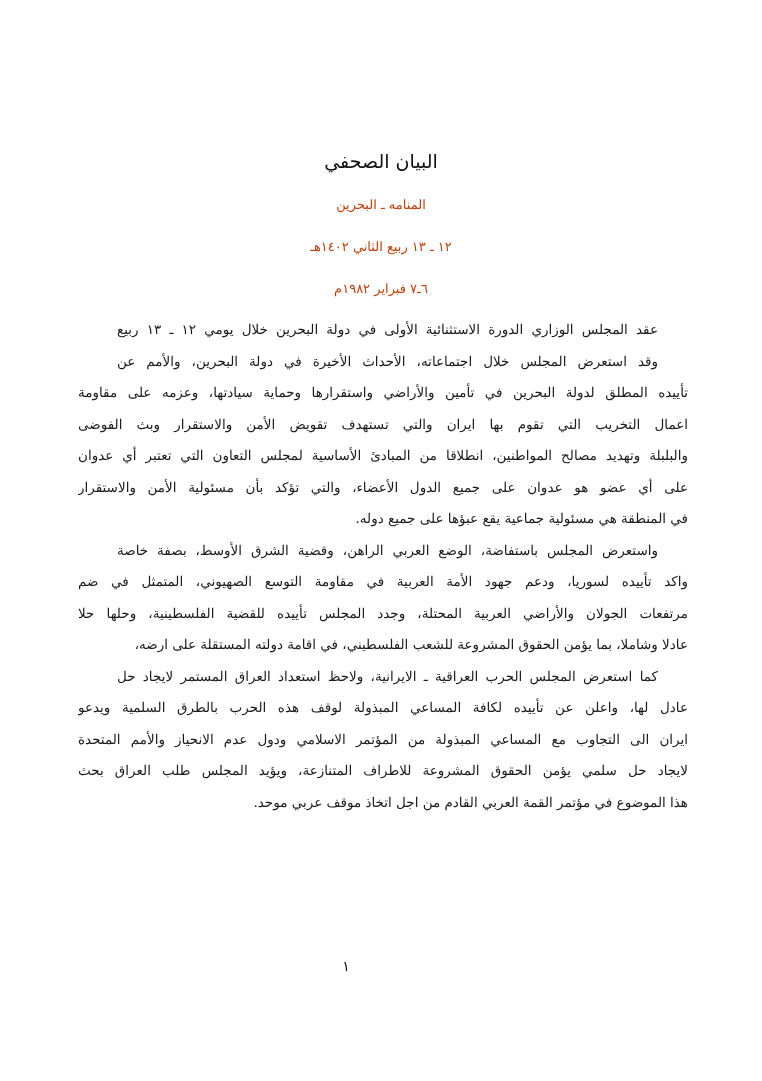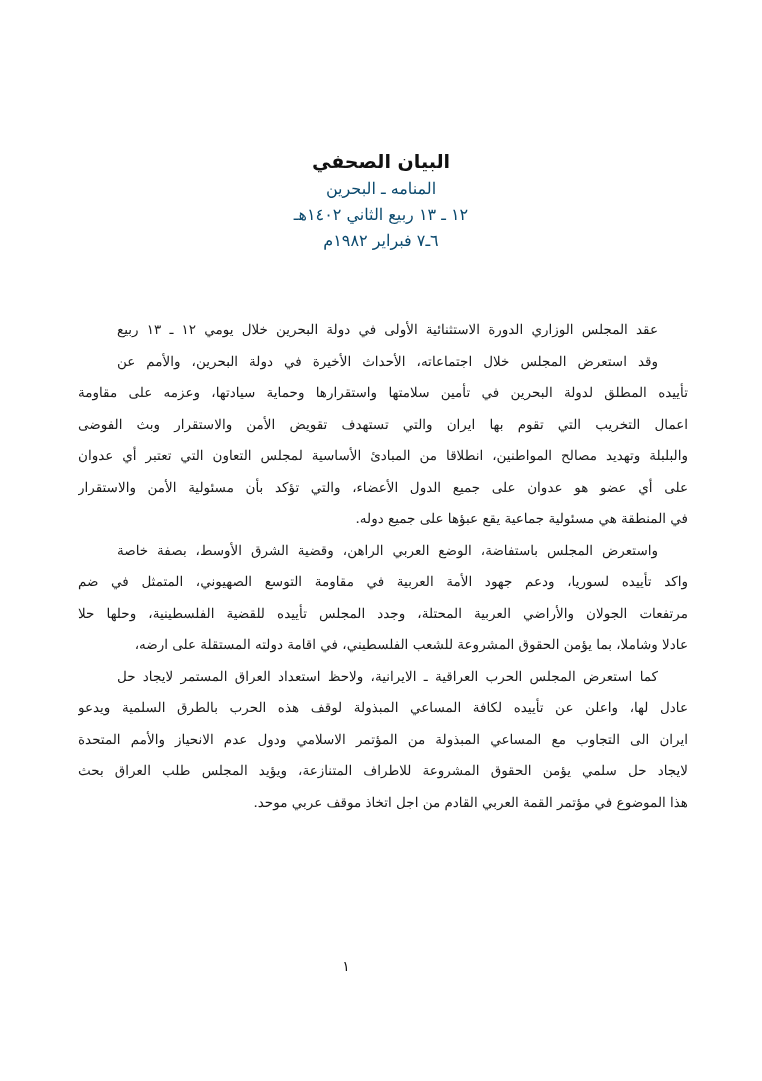--- a/index.html
+++ b/index.html
@@ -4,28 +4,28 @@
 <style>
   html, body { margin: 0; padding: 0; background: #ffffff; }
   body {
     width: 762px; height: 1081px; position: relative; overflow: hidden;
     font-family: "DejaVu Serif", "Liberation Serif", serif;
     color: #1a1a1a;
   }
   .page { position: absolute; left: 0; top: 0; width: 762px; height: 1081px; background: #fff; }
   .header { position: absolute; left: 0; right: 0; top: 146px; text-align: center; direction: rtl; }
   .title1 {
-    font-family: "DejaVu Sans", sans-serif; font-weight: bold; font-size: 19px;
+    font-family: "DejaVu Sans", sans-serif; font-weight: normal; font-size: 19px;
     line-height: 30px; height: 30px; color: #111;
   }
   .title2 {
     font-family: "DejaVu Sans", sans-serif; font-weight: bold; font-size: 19px;
     line-height: 30px; height: 32px; color: #111;
   }
-  .sub { font-size: 16px; line-height: 26px; height: 26px; color: #0c4a6e; }
+  .sub { font-size: 13px; line-height: 26px; height: 26px; color: #c2410c; margin-top: 16px; }
   .body {
     position: absolute; left: 78px; width: 610px; top: 314px;
     direction: rtl; text-align: justify; text-align-last: right;
     font-size: 13.5px; line-height: 31.5px; color: #1a1a1a;
   }
   .line { display: block; height: 31.5px; white-space: nowrap; overflow: hidden; text-align: justify; text-align-last: justify; }
   .line.last { text-align-last: right; }
   .line.indent { padding-right: 30px; margin-left: 39px; }
   .page-num {
     position: absolute; left: 336px; top: 958px; width: 20px; text-align: center;
@@ -42,21 +42,21 @@
     <div class="sub">١٢ ـ ١٣ ربيع الثاني ١٤٠٢هـ</div>
     <div class="sub">٦ـ٧ فبراير ١٩٨٢م</div>
   </div>
 
   <div class="body" id="body">
       <div>
         <span class="line indent">عقد المجلس الوزاري الدورة الاستثنائية الأولى في دولة البحرين خلال يومي ١٢ ـ ١٣ ربيع</span>
       </div>
       <div>
         <span class="line indent">وقد استعرض المجلس خلال اجتماعاته، الأحداث الأخيرة في دولة البحرين، والأمم عن</span>
-        <span class="line">تأييده المطلق لدولة البحرين في تأمين سلامتها واستقرارها وحماية سيادتها، وعزمه على مقاومة</span>
+        <span class="line">تأييده المطلق لدولة البحرين في تأمين والأراضي واستقرارها وحماية سيادتها، وعزمه على مقاومة</span>
         <span class="line">اعمال التخريب التي تقوم بها ايران والتي تستهدف تقويض الأمن والاستقرار وبث الفوضى</span>
         <span class="line">والبلبلة وتهديد مصالح المواطنين، انطلاقا من المبادئ الأساسية لمجلس التعاون التي تعتبر أي عدوان</span>
         <span class="line">على أي عضو هو عدوان على جميع الدول الأعضاء، والتي تؤكد بأن مسئولية الأمن والاستقرار</span>
         <span class="line last">في المنطقة هي مسئولية جماعية يقع عبؤها على جميع دوله.</span>
       </div>
       <div>
         <span class="line indent">واستعرض المجلس باستفاضة، الوضع العربي الراهن، وقضية الشرق الأوسط، بصفة خاصة</span>
         <span class="line">واكد تأييده لسوريا، ودعم جهود الأمة العربية في مقاومة التوسع الصهيوني، المتمثل في ضم</span>
         <span class="line">مرتفعات الجولان والأراضي العربية المحتلة، وجدد المجلس تأييده للقضية الفلسطينية، وحلها حلا</span>
         <span class="line last">عادلا وشاملا، بما يؤمن الحقوق المشروعة للشعب الفلسطيني، في اقامة دولته المستقلة على ارضه،</span>

